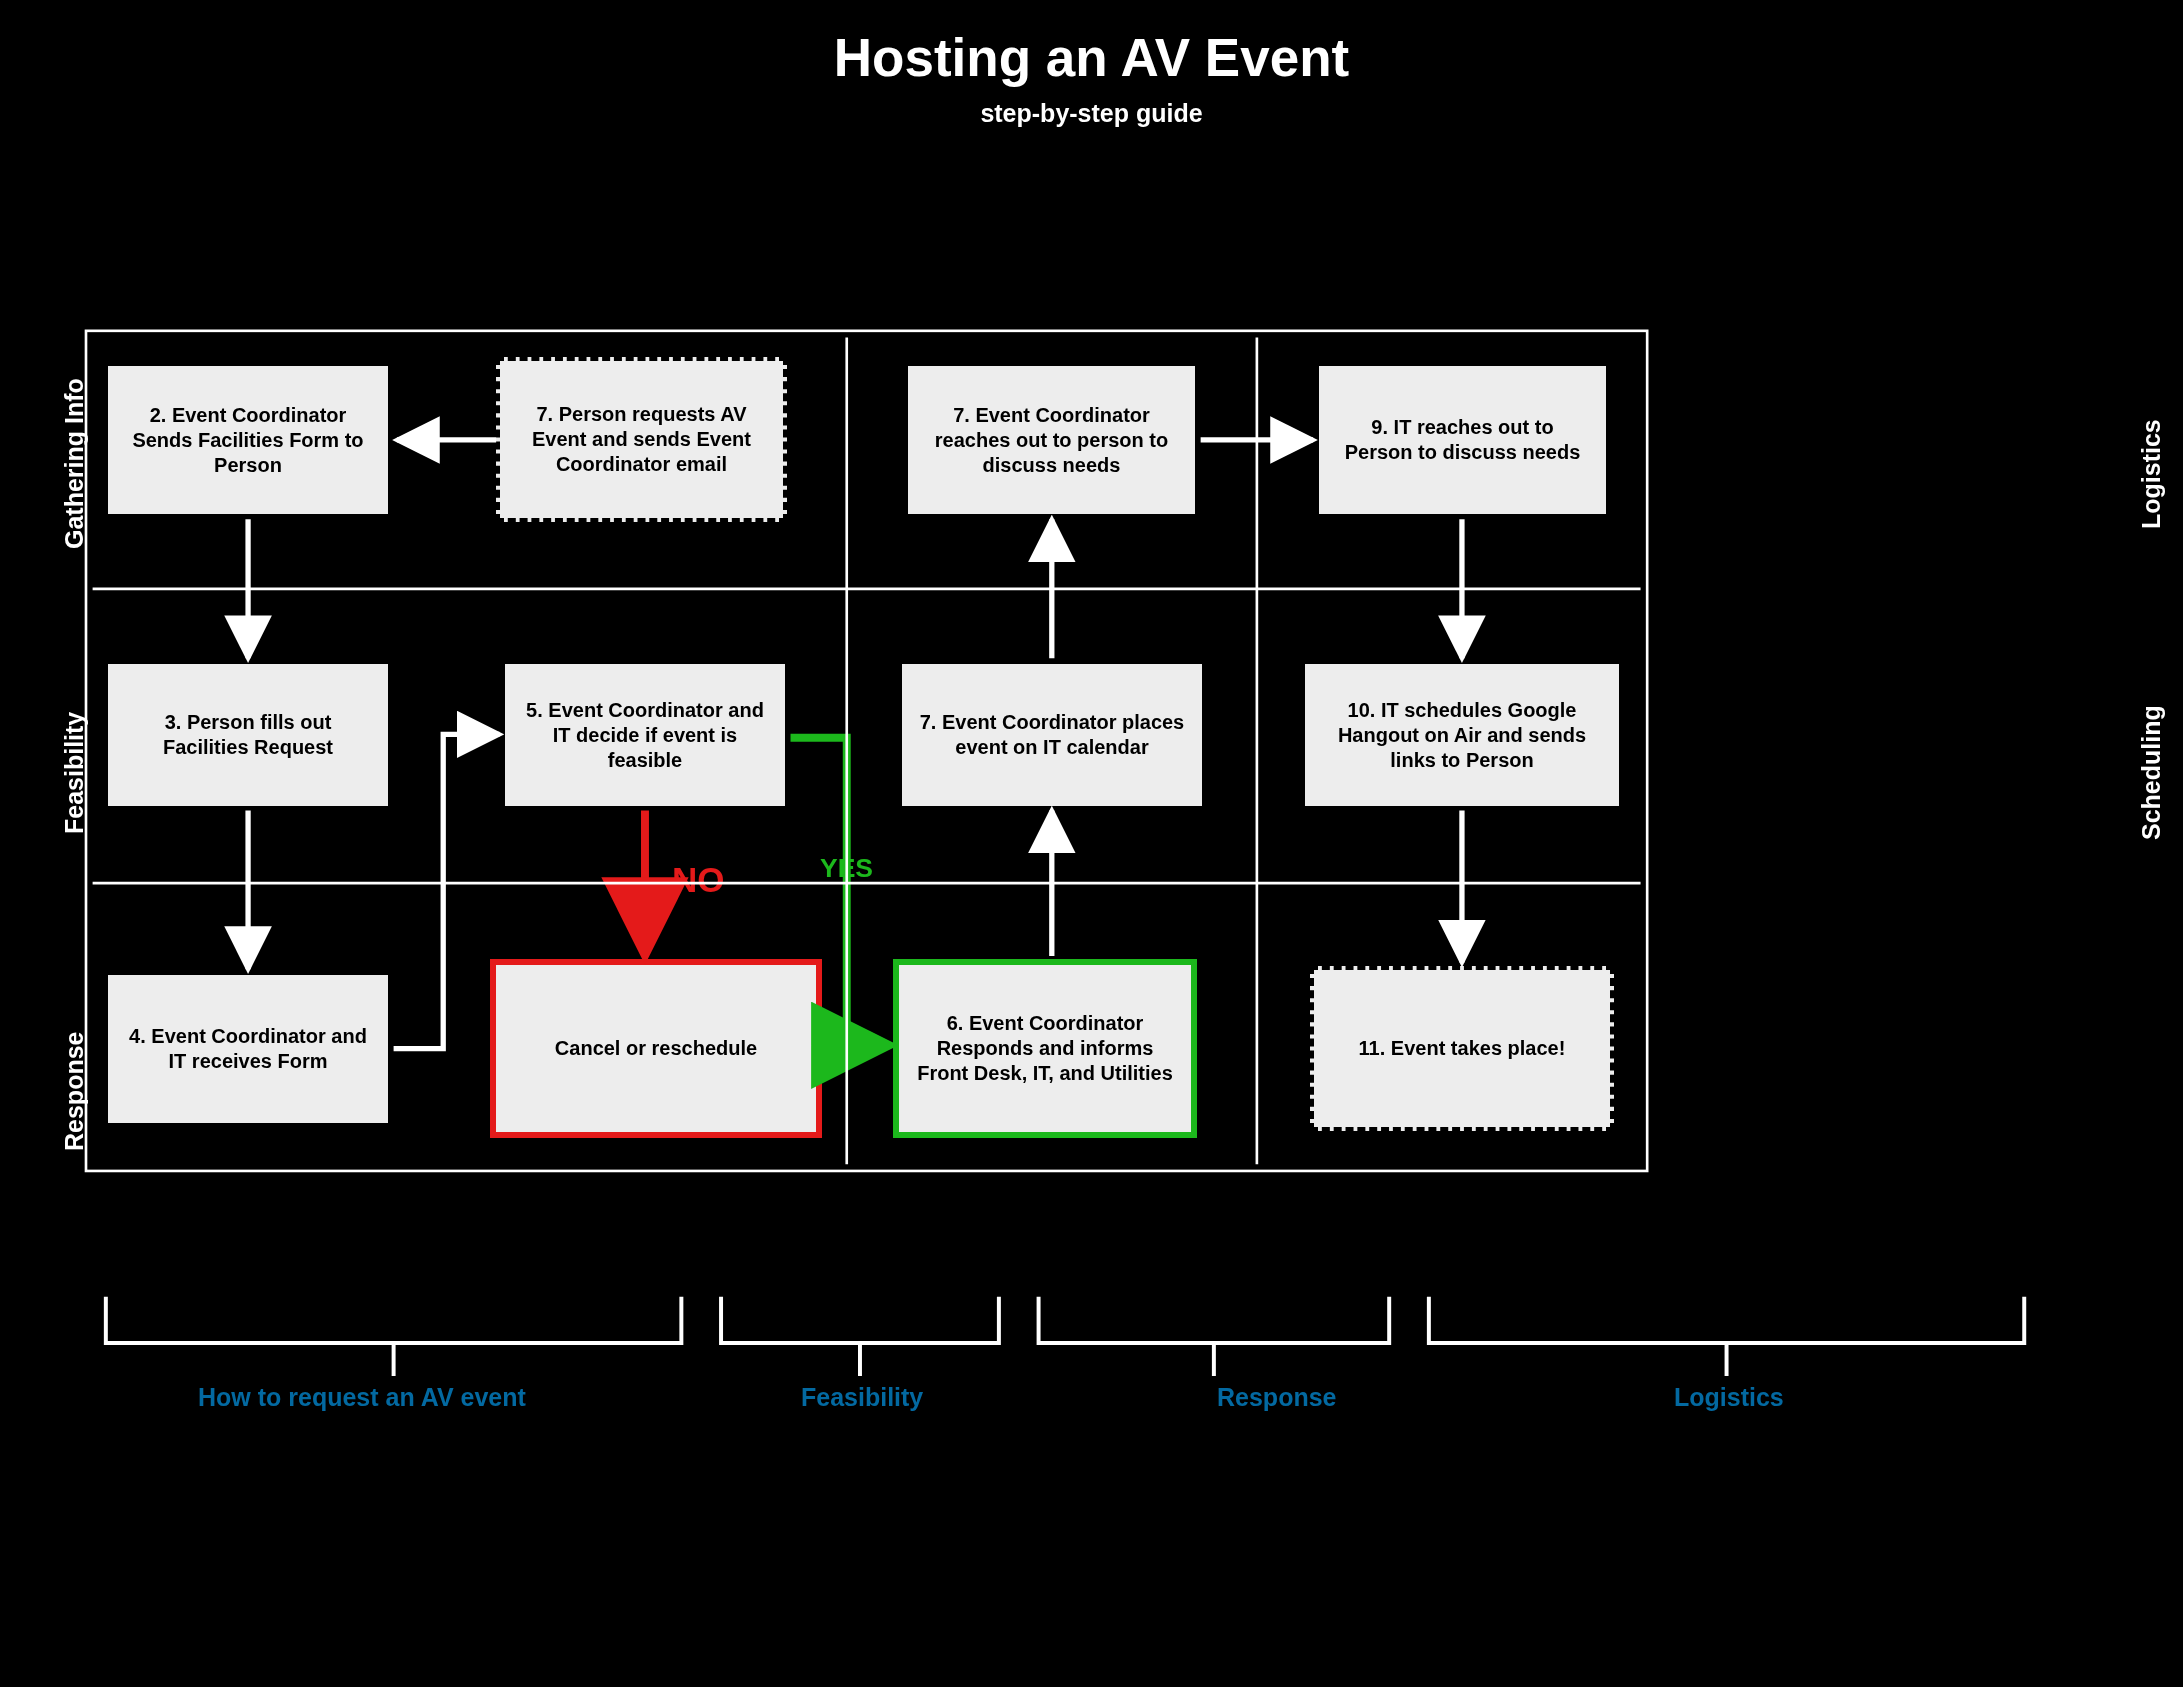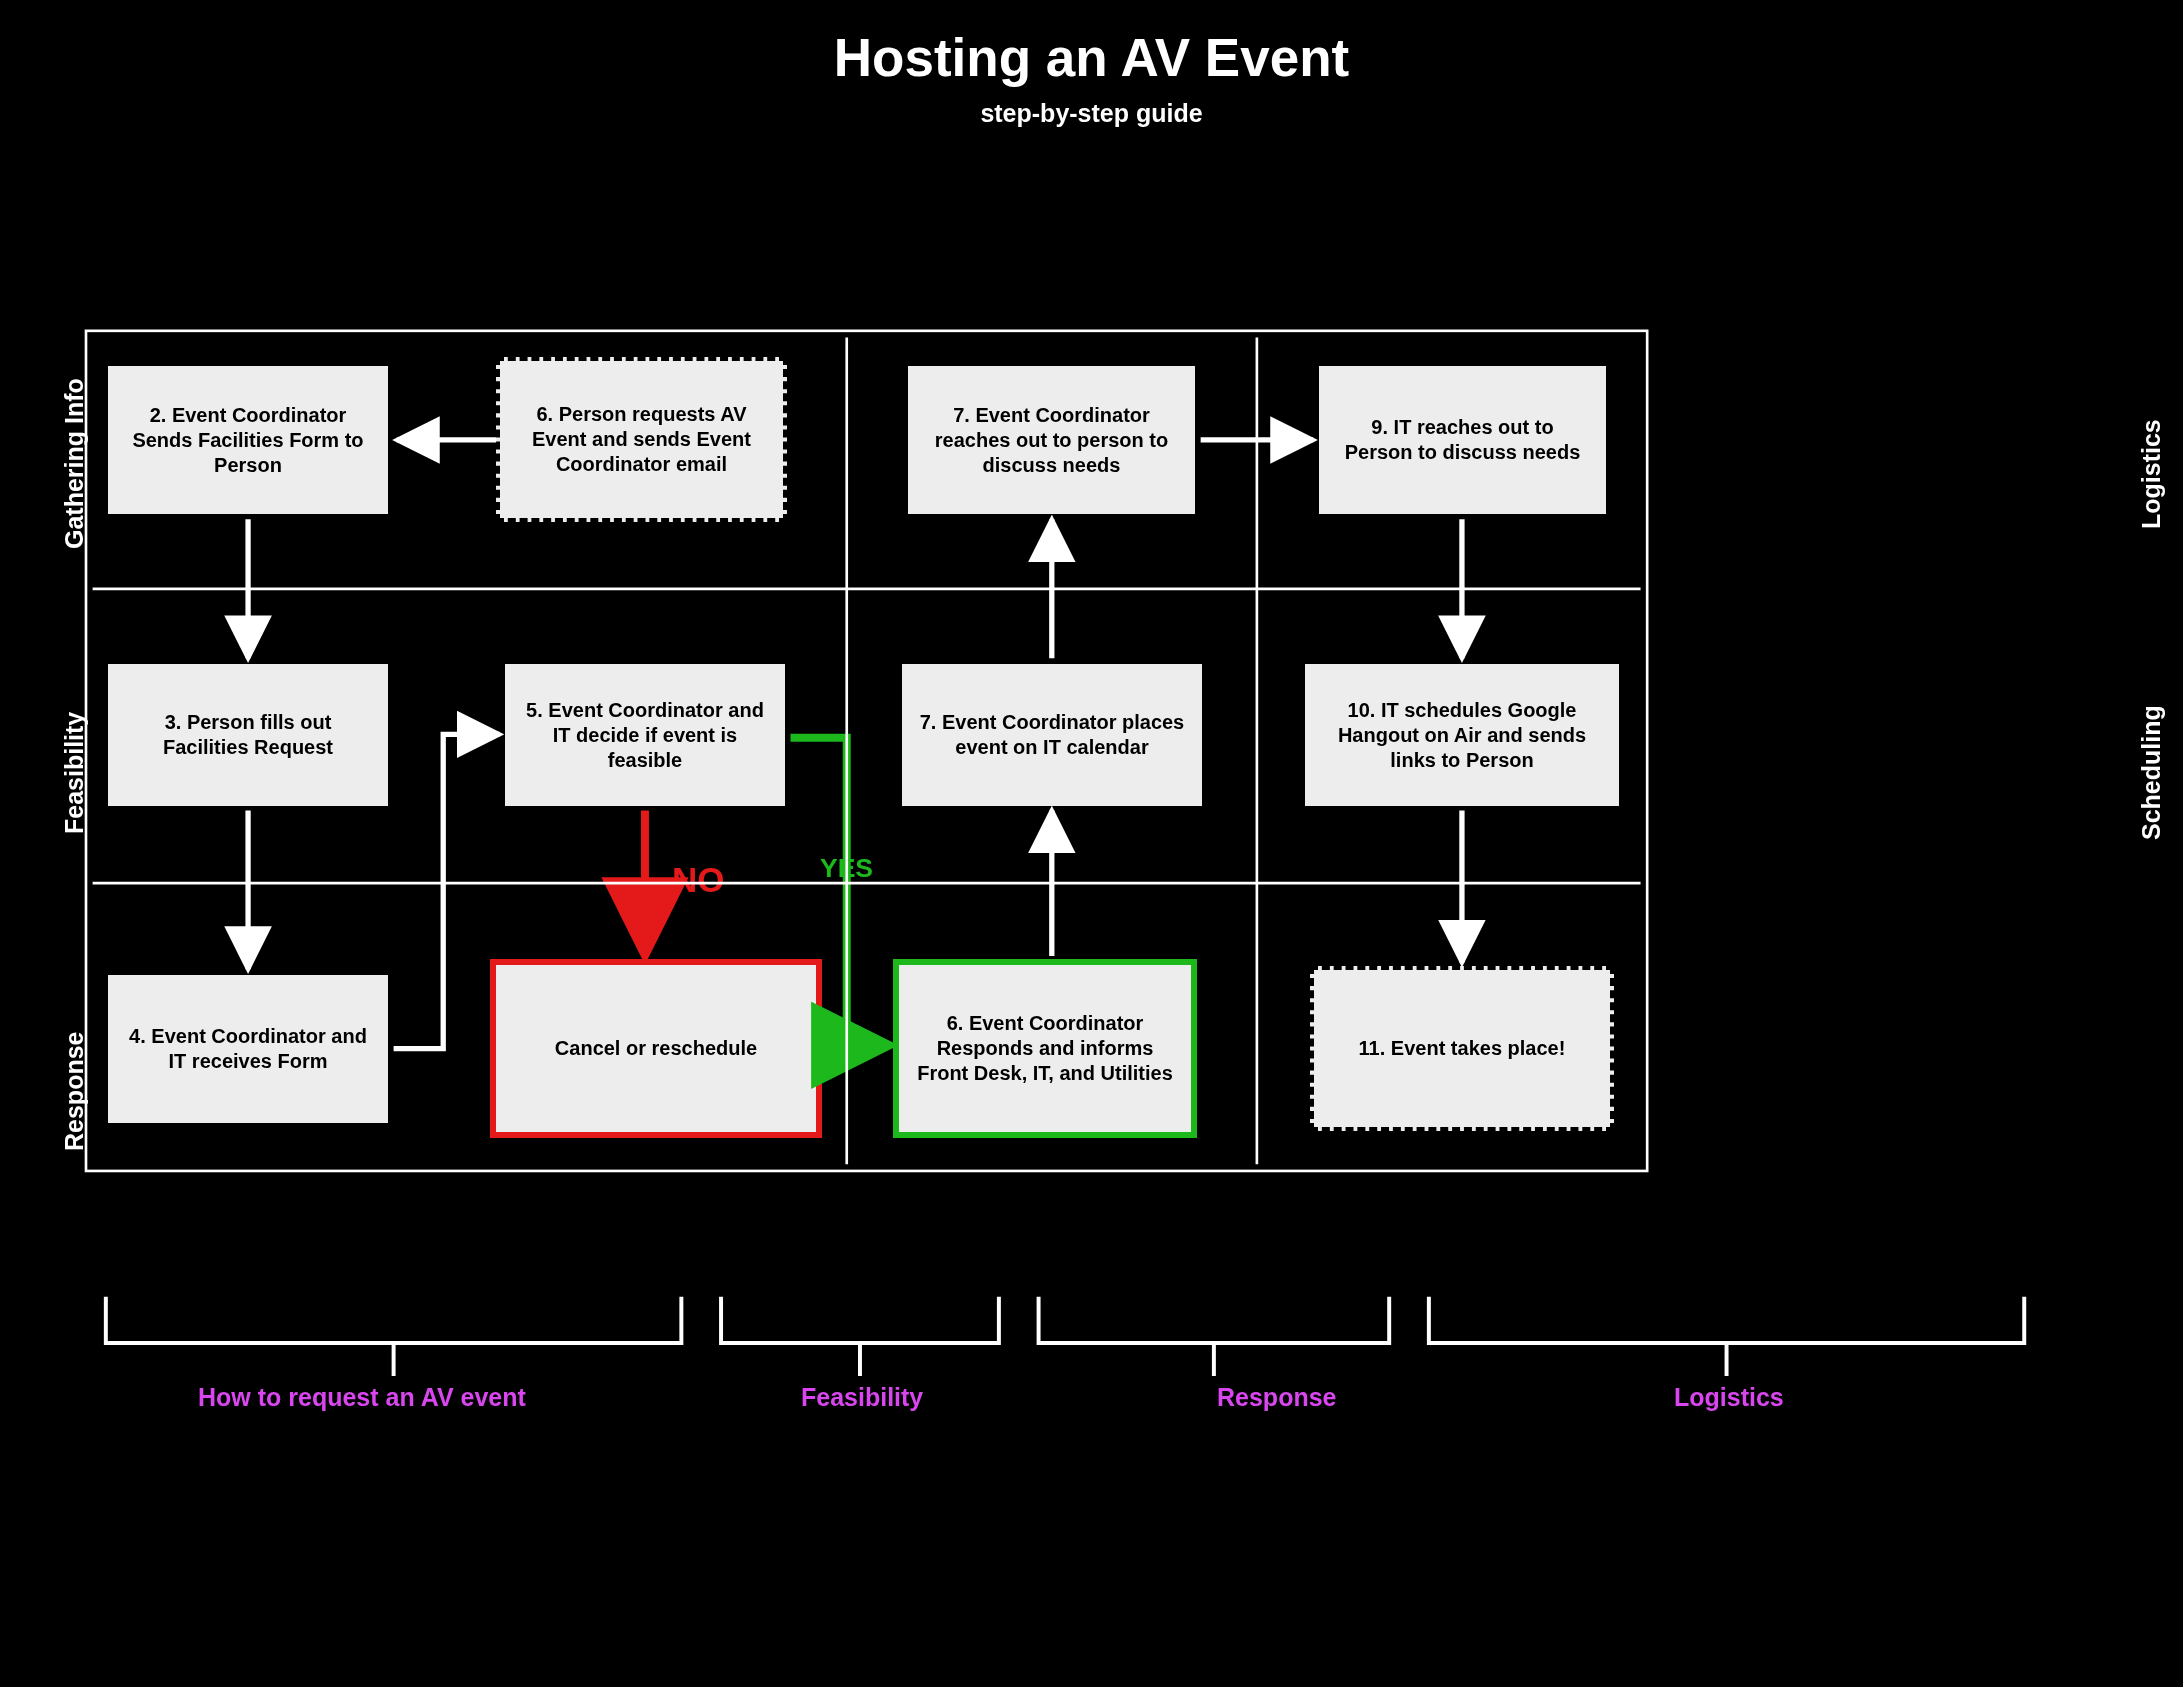--- a/index.html
+++ b/index.html
@@ -8,39 +8,39 @@
 .subtitle{position:absolute;left:50%;transform:translateX(-50%);top:99px;color:#fff;font-size:25px;font-weight:700;text-align:center}
 .sidelab{position:absolute;color:#fff;font-size:25px;font-weight:700;transform:rotate(-90deg);transform-origin:left top;white-space:nowrap}
 .box{position:absolute;background:#ededed;color:#000;font-size:20px;font-weight:700;display:flex;align-items:center;justify-content:center;text-align:center;padding:0 16px;box-sizing:border-box;line-height:1.25}
 .solid{border:2.6px solid #000}
 .dashed{border:4px dashed #000}
 .red{border:6.6px solid #e41a1a}
 .green{border:6.6px solid #1cb81c}
 svg.overlay{position:absolute;inset:0;width:2183px;height:1687px;pointer-events:none}
 .yes{position:absolute;color:#1cb81c;font-size:26.5px;font-weight:700}
 .no{position:absolute;color:#e41a1a;font-size:35px;font-weight:700}
-.foot{position:absolute;color:#d946ef;font-size:25px;font-weight:700}
+.foot{position:absolute;color:#0369a1;font-size:25px;font-weight:700}
 </style>
 </head>
 <body>
 
 <div class="stage">
 
   <div class="title">Hosting an AV Event</div>
   <div class="subtitle">step-by-step guide</div>
 
   <div class="sidelab" style="left:60px;top:549px">Gathering Info</div>
   <div class="sidelab" style="left:60px;top:834px">Feasibility</div>
   <div class="sidelab" style="left:60px;top:1151px">Response</div>
 
   <div class="sidelab" style="left:2137px;top:529px">Logistics</div>
   <div class="sidelab" style="left:2137px;top:840px">Scheduling</div>
 
   <div class="box solid" style="left:106px; top:364px;width:284px;height:152px">2. Event Coordinator Sends Facilities Form to Person</div>
-  <div class="box dashed" style="left:496px; top:357px;width:291px;height:165px">6. Person requests AV Event and sends Event Coordinator email</div>
+  <div class="box dashed" style="left:496px; top:357px;width:291px;height:165px">7. Person requests AV Event and sends Event Coordinator email</div>
   <div class="box solid" style="left:906px;top:364px;width:291px;height:152px">7. Event Coordinator reaches out to  person to discuss needs</div>
   <div class="box solid" style="left:1317px;top:364px;width:291px;height:152px">9. IT reaches out to Person to discuss needs</div>
 
   <div class="box solid" style="left:106px; top:662px;width:284px;height:146px">3. Person fills out Facilities Request</div>
   <div class="box solid" style="left:503px; top:662px;width:284px;height:146px">5. Event Coordinator and  IT decide if event is feasible</div>
   <div class="box solid" style="left:900px;top:662px;width:304px;height:146px">7. Event Coordinator places event on IT calendar</div>
   <div class="box solid" style="left:1303px;top:662px;width:318px;height:146px">10. IT schedules Google Hangout on Air and sends links to Person</div>
 
   <div class="box solid" style="left:106px; top:973px;width:284px;height:152px">4. Event Coordinator and IT receives Form</div>
   <div class="box red" style="left:490px; top:959px;width:332px;height:179px">Cancel or reschedule</div>

